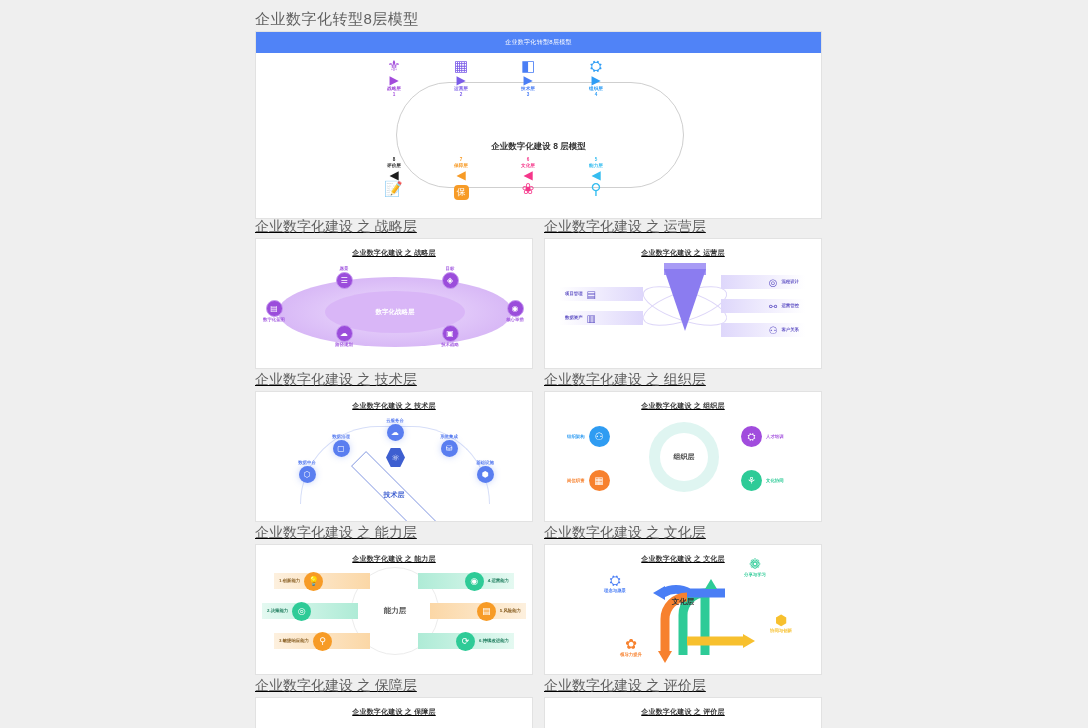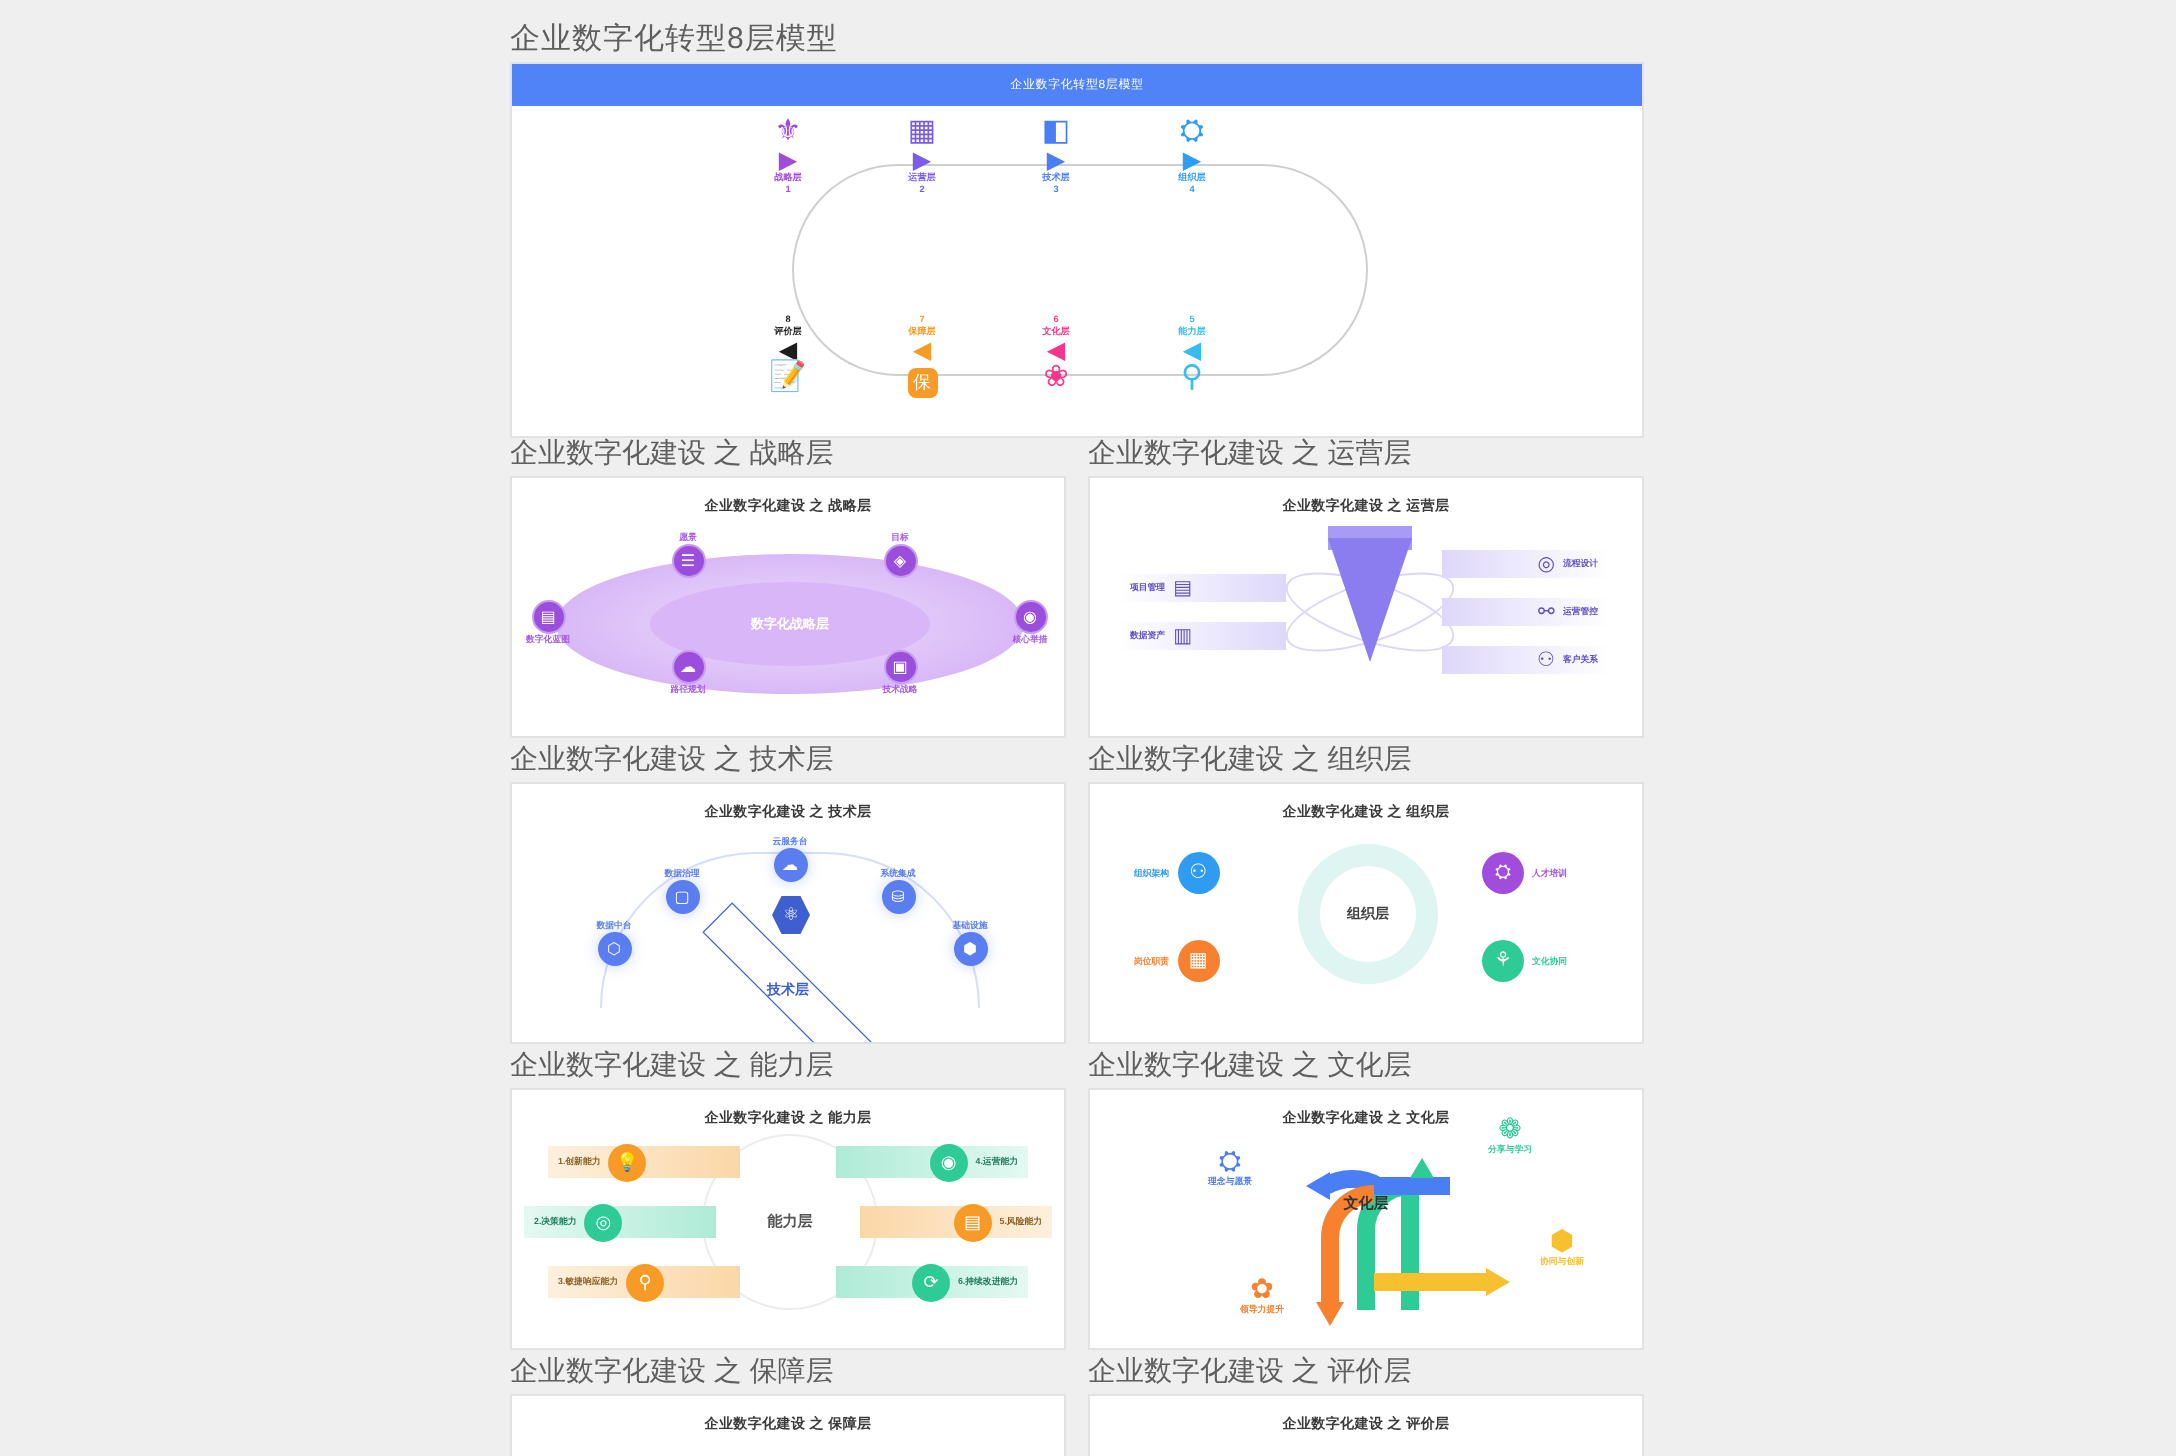--- a/index.html
+++ b/index.html
@@ -40,21 +40,21 @@
   }
 
   .node { position: absolute; width: 60px; text-align: center; }
   .node .ico { font-size: 15px; line-height: 16px; }
   .node .arw { font-size: 12px; line-height: 12px; }
   .node .lbl { font-size: 4.6px; line-height: 6px; font-weight: bold; }
   .node .num { font-size: 4.6px; line-height: 6px; font-weight: bold; }
 
   
   .grid { position: absolute; left: 255px; top: 216px; width: 567px; }
-  .cell { position: relative; }
+  .cell { position: relative; text-decoration: underline; }
   .cell-title {
     font-size: 14px; color: #5f5f5f; height: 22px;
     display: flex; align-items: center;
   }
   .card {
     background: #fff; border: 1px solid #e2e2e2;
     height: 131px; position: relative; overflow: hidden;
   }
   .card-h {
     text-align: center; font-size: 7px; font-weight: bold;
@@ -192,20 +192,21 @@
 <body>
 
 <div class="page">
 
   <div class="page-title">企业数字化转型8层模型</div>
 
   <div class="hero">
     <div class="hero-bar">企业数字化转型8层模型</div>
     <div class="hero-body">
       <div class="track"></div>
+      <div class="hero-center">企业数字化建设 8 层模型</div>
 
       <div class="node" style="left:108px;top:5px">
         <div class="ico" style="color:#a24bdb">⚜</div>
         <div class="arw" style="color:#a24bdb">▶</div>
         <div class="lbl" style="color:#a24bdb">战略层</div>
         <div class="num" style="color:#a24bdb">1</div>
       </div>
       <div class="node" style="left:175px;top:5px">
         <div class="ico" style="color:#7b5ce8">▦</div>
         <div class="arw" style="color:#7b5ce8">▶</div>

